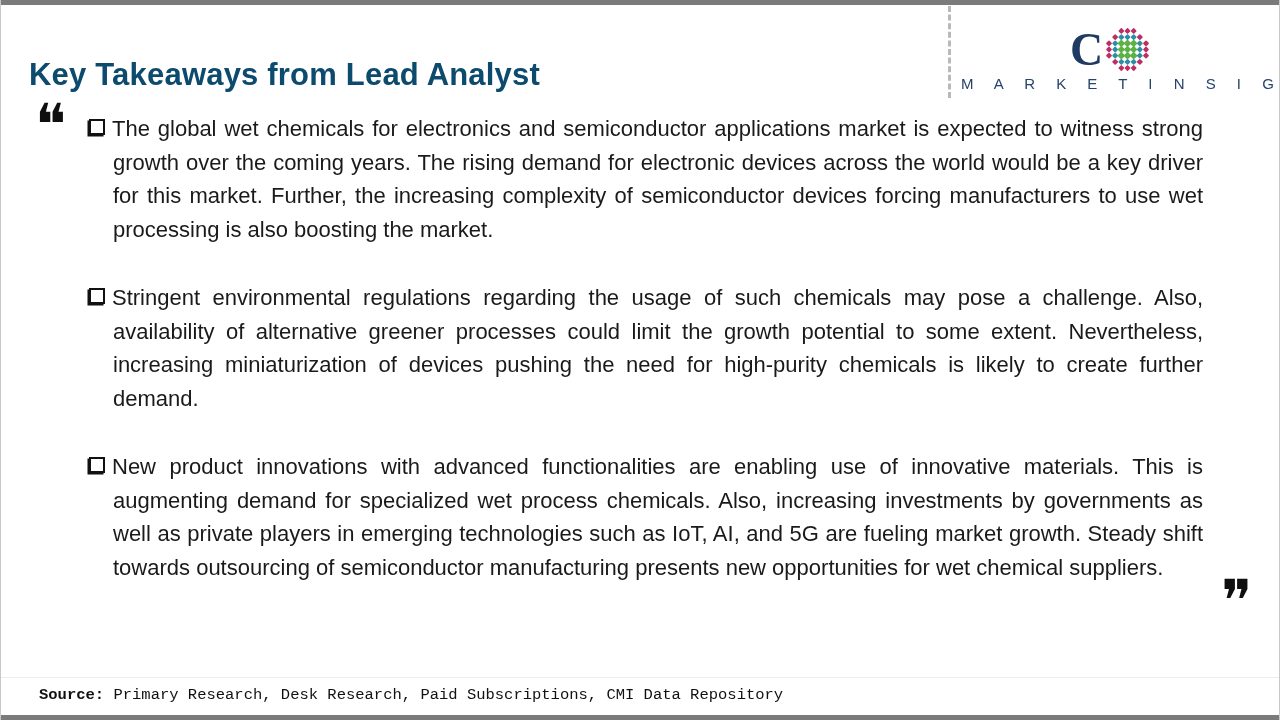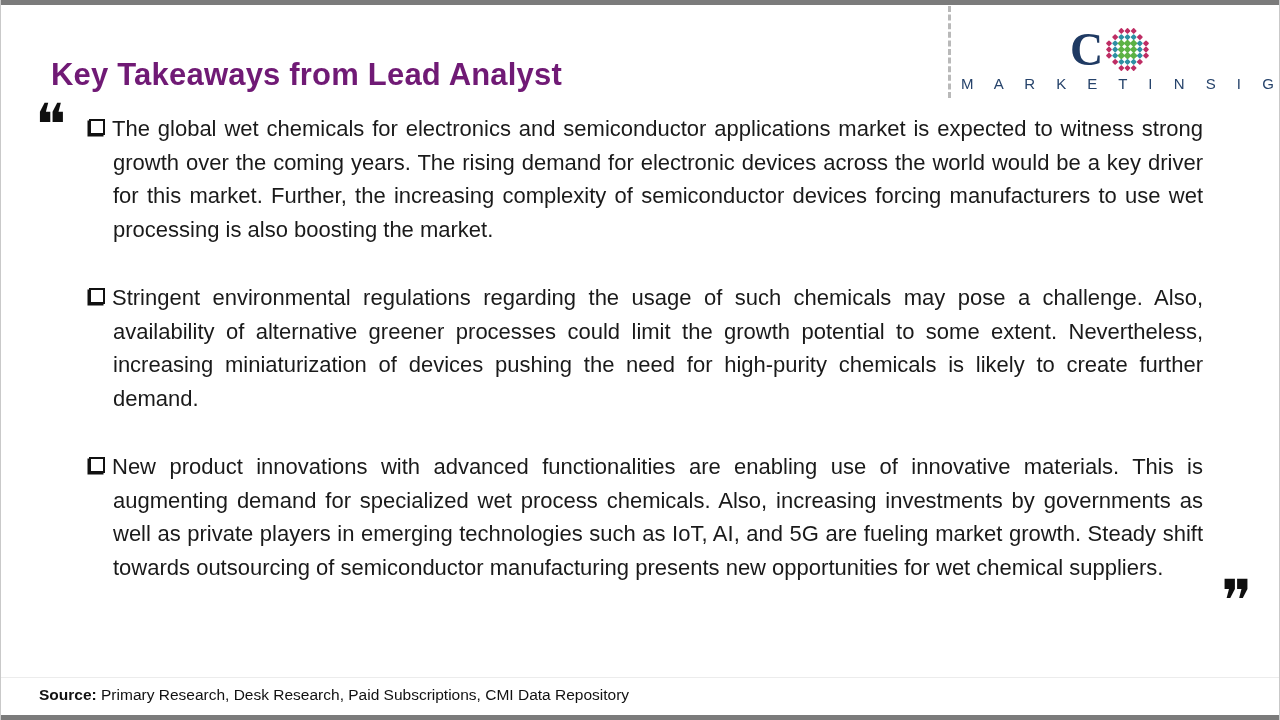--- a/index.html
+++ b/index.html
@@ -7,22 +7,22 @@
     position:relative; width:1280px; height:720px; margin:0 auto;
     background:#ffffff; overflow:hidden;
     border-left:1px solid #c9c9c9; border-right:1px solid #c9c9c9;
     box-sizing:border-box;
     font-family:"Liberation Sans", sans-serif;
   }
   .bar-top    { position:absolute; left:0; top:0;    width:100%; height:5px; background:#7b7b7b; }
   .bar-bottom { position:absolute; left:0; bottom:0; width:100%; height:5px; background:#7b7b7b; }
 
   .page-title {
-    position:absolute; left:50px; top:36px;
-    font-size:31px; font-weight:bold; color:#701a75; letter-spacing:0.2px;
+    position:absolute; left:28px; top:36px;
+    font-size:31px; font-weight:bold; color:#0c4a6e; letter-spacing:0.2px;
   }
 
   
   .logo-divider {
     position:absolute; left:947px; top:6px; height:92px; width:0;
     border-left:3px dashed #b9b9b9;
   }
   .logo { position:absolute; right:18px; top:26px; width:300px; text-align:center; }
   .logo-word {
     display:flex; align-items:center; justify-content:center;
@@ -55,21 +55,21 @@
     border:2.5px solid #111; margin-right:7px; margin-bottom:1px;
     vertical-align:baseline; font-style:normal;
     box-shadow:-1.5px 1.5px 0 #111;
   }
 
   
   .footer {
     position:absolute; left:0; bottom:5px; width:100%; height:37px;
     border-top:1px solid #ececec; background:#ffffff;
   }
-  .footer-text { position:absolute; left:38px; top:8px; font-size:15.5px; color:#111; }
+  .footer-text { position:absolute; left:38px; top:8px; font-size:15.5px; color:#111;font-family:Liberation Mono, monospace; }
   .footer-text b { font-weight:bold; }
 </style>
 </head>
 <body>
 
 <div class="slide">
   <div class="bar-top"></div>
 
   <h1 class="page-title">Key Takeaways from Lead Analyst</h1>
 

